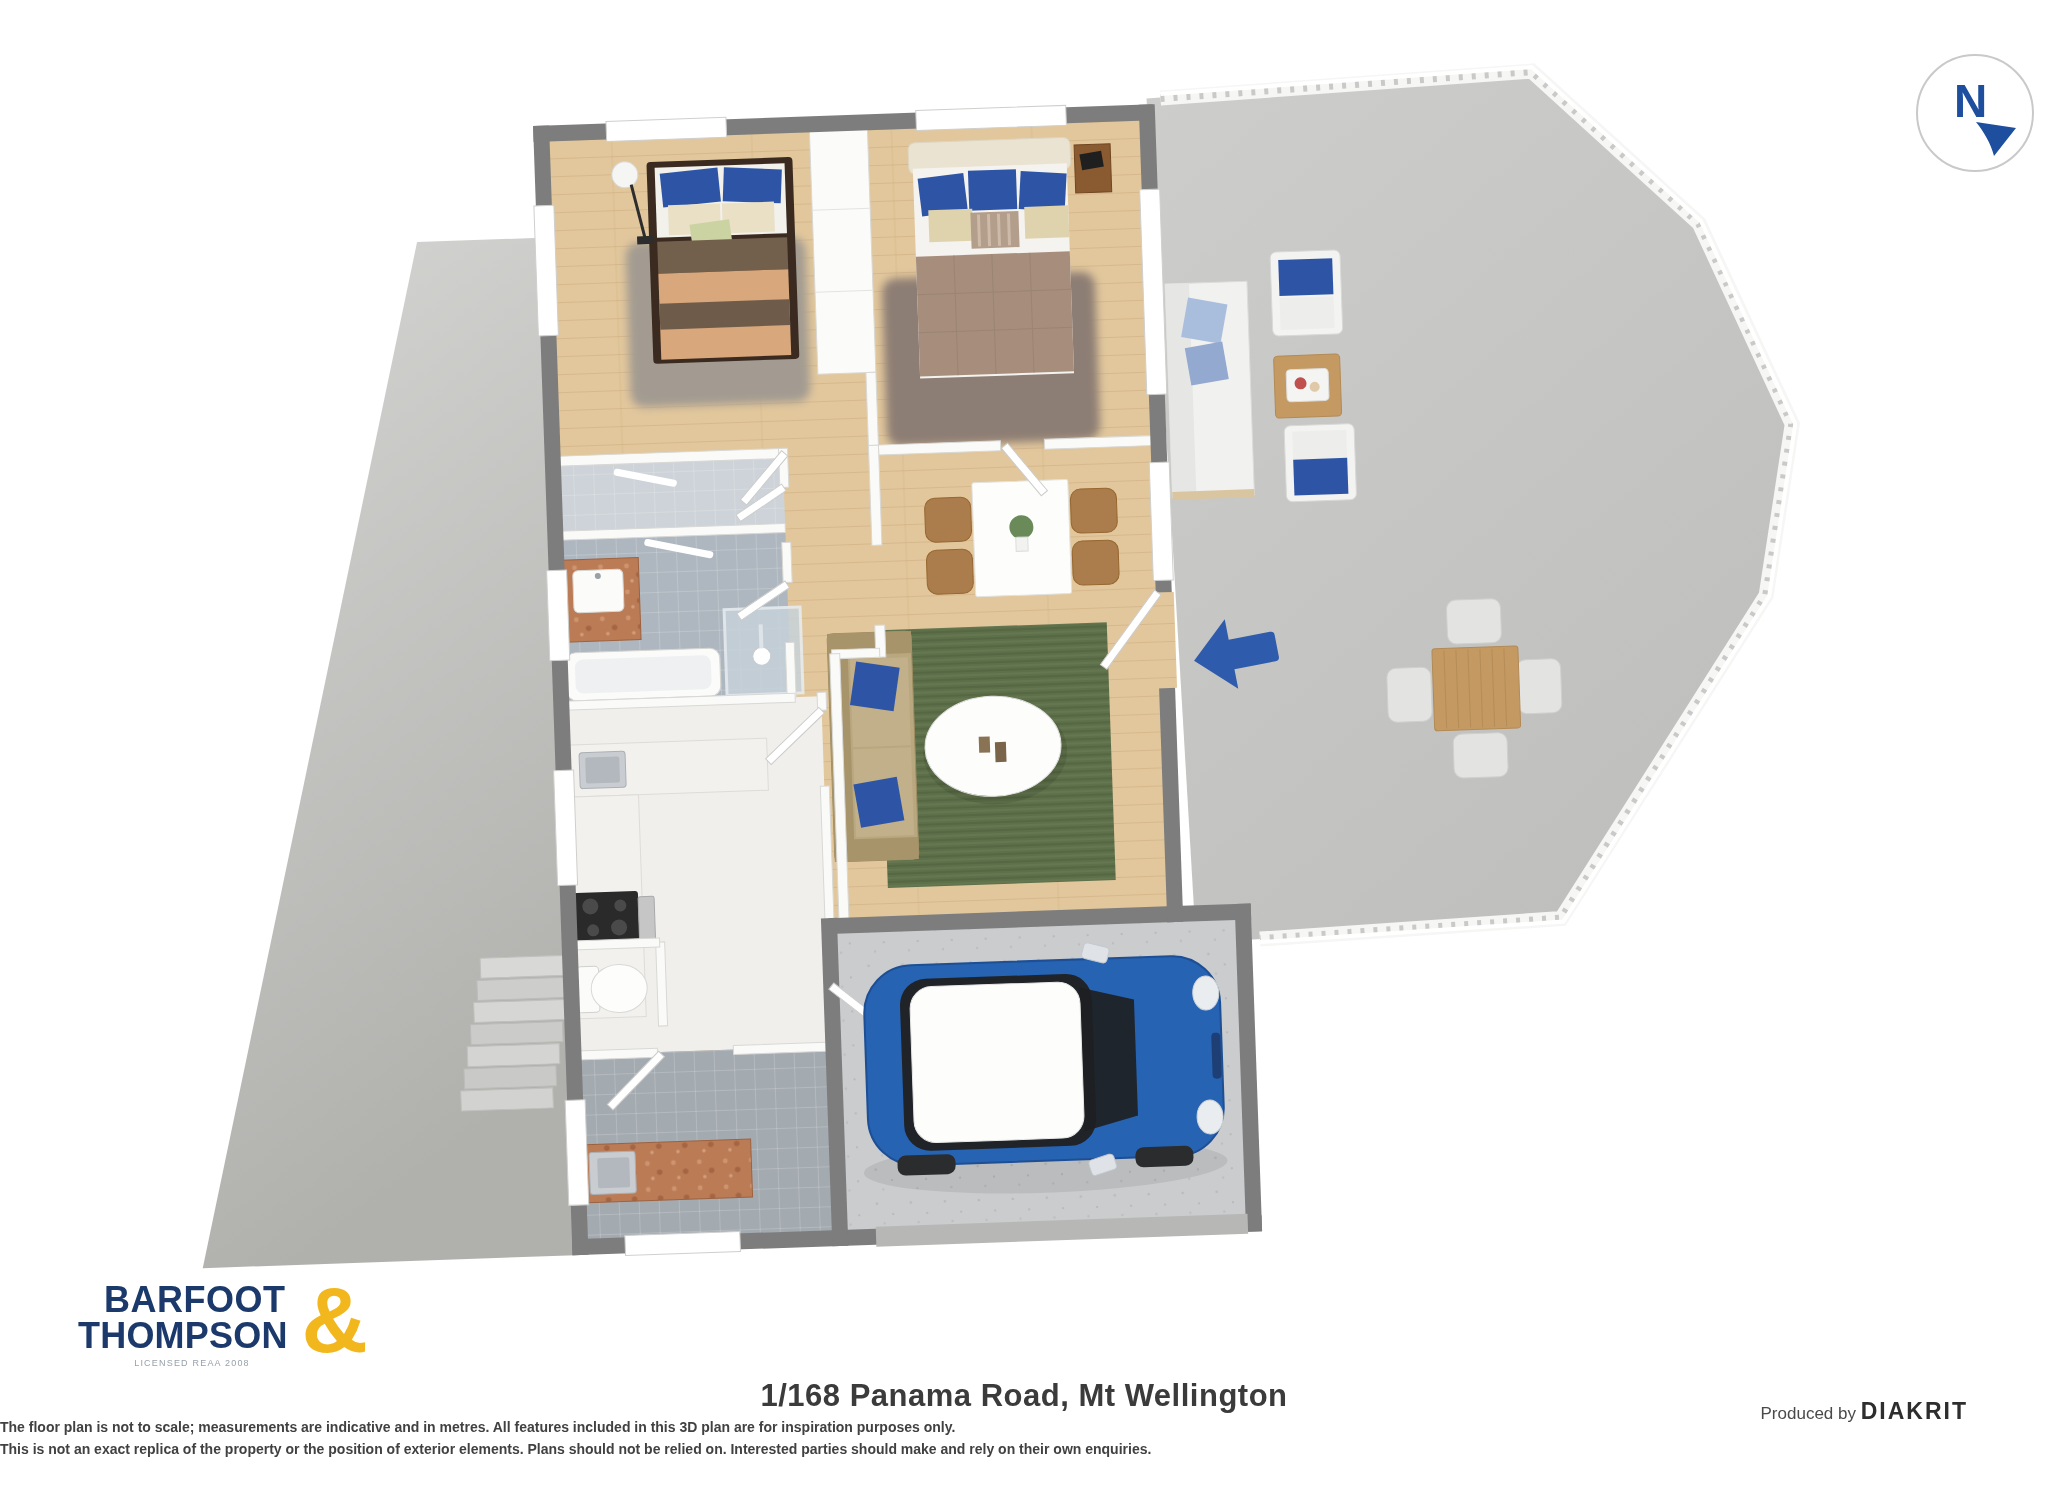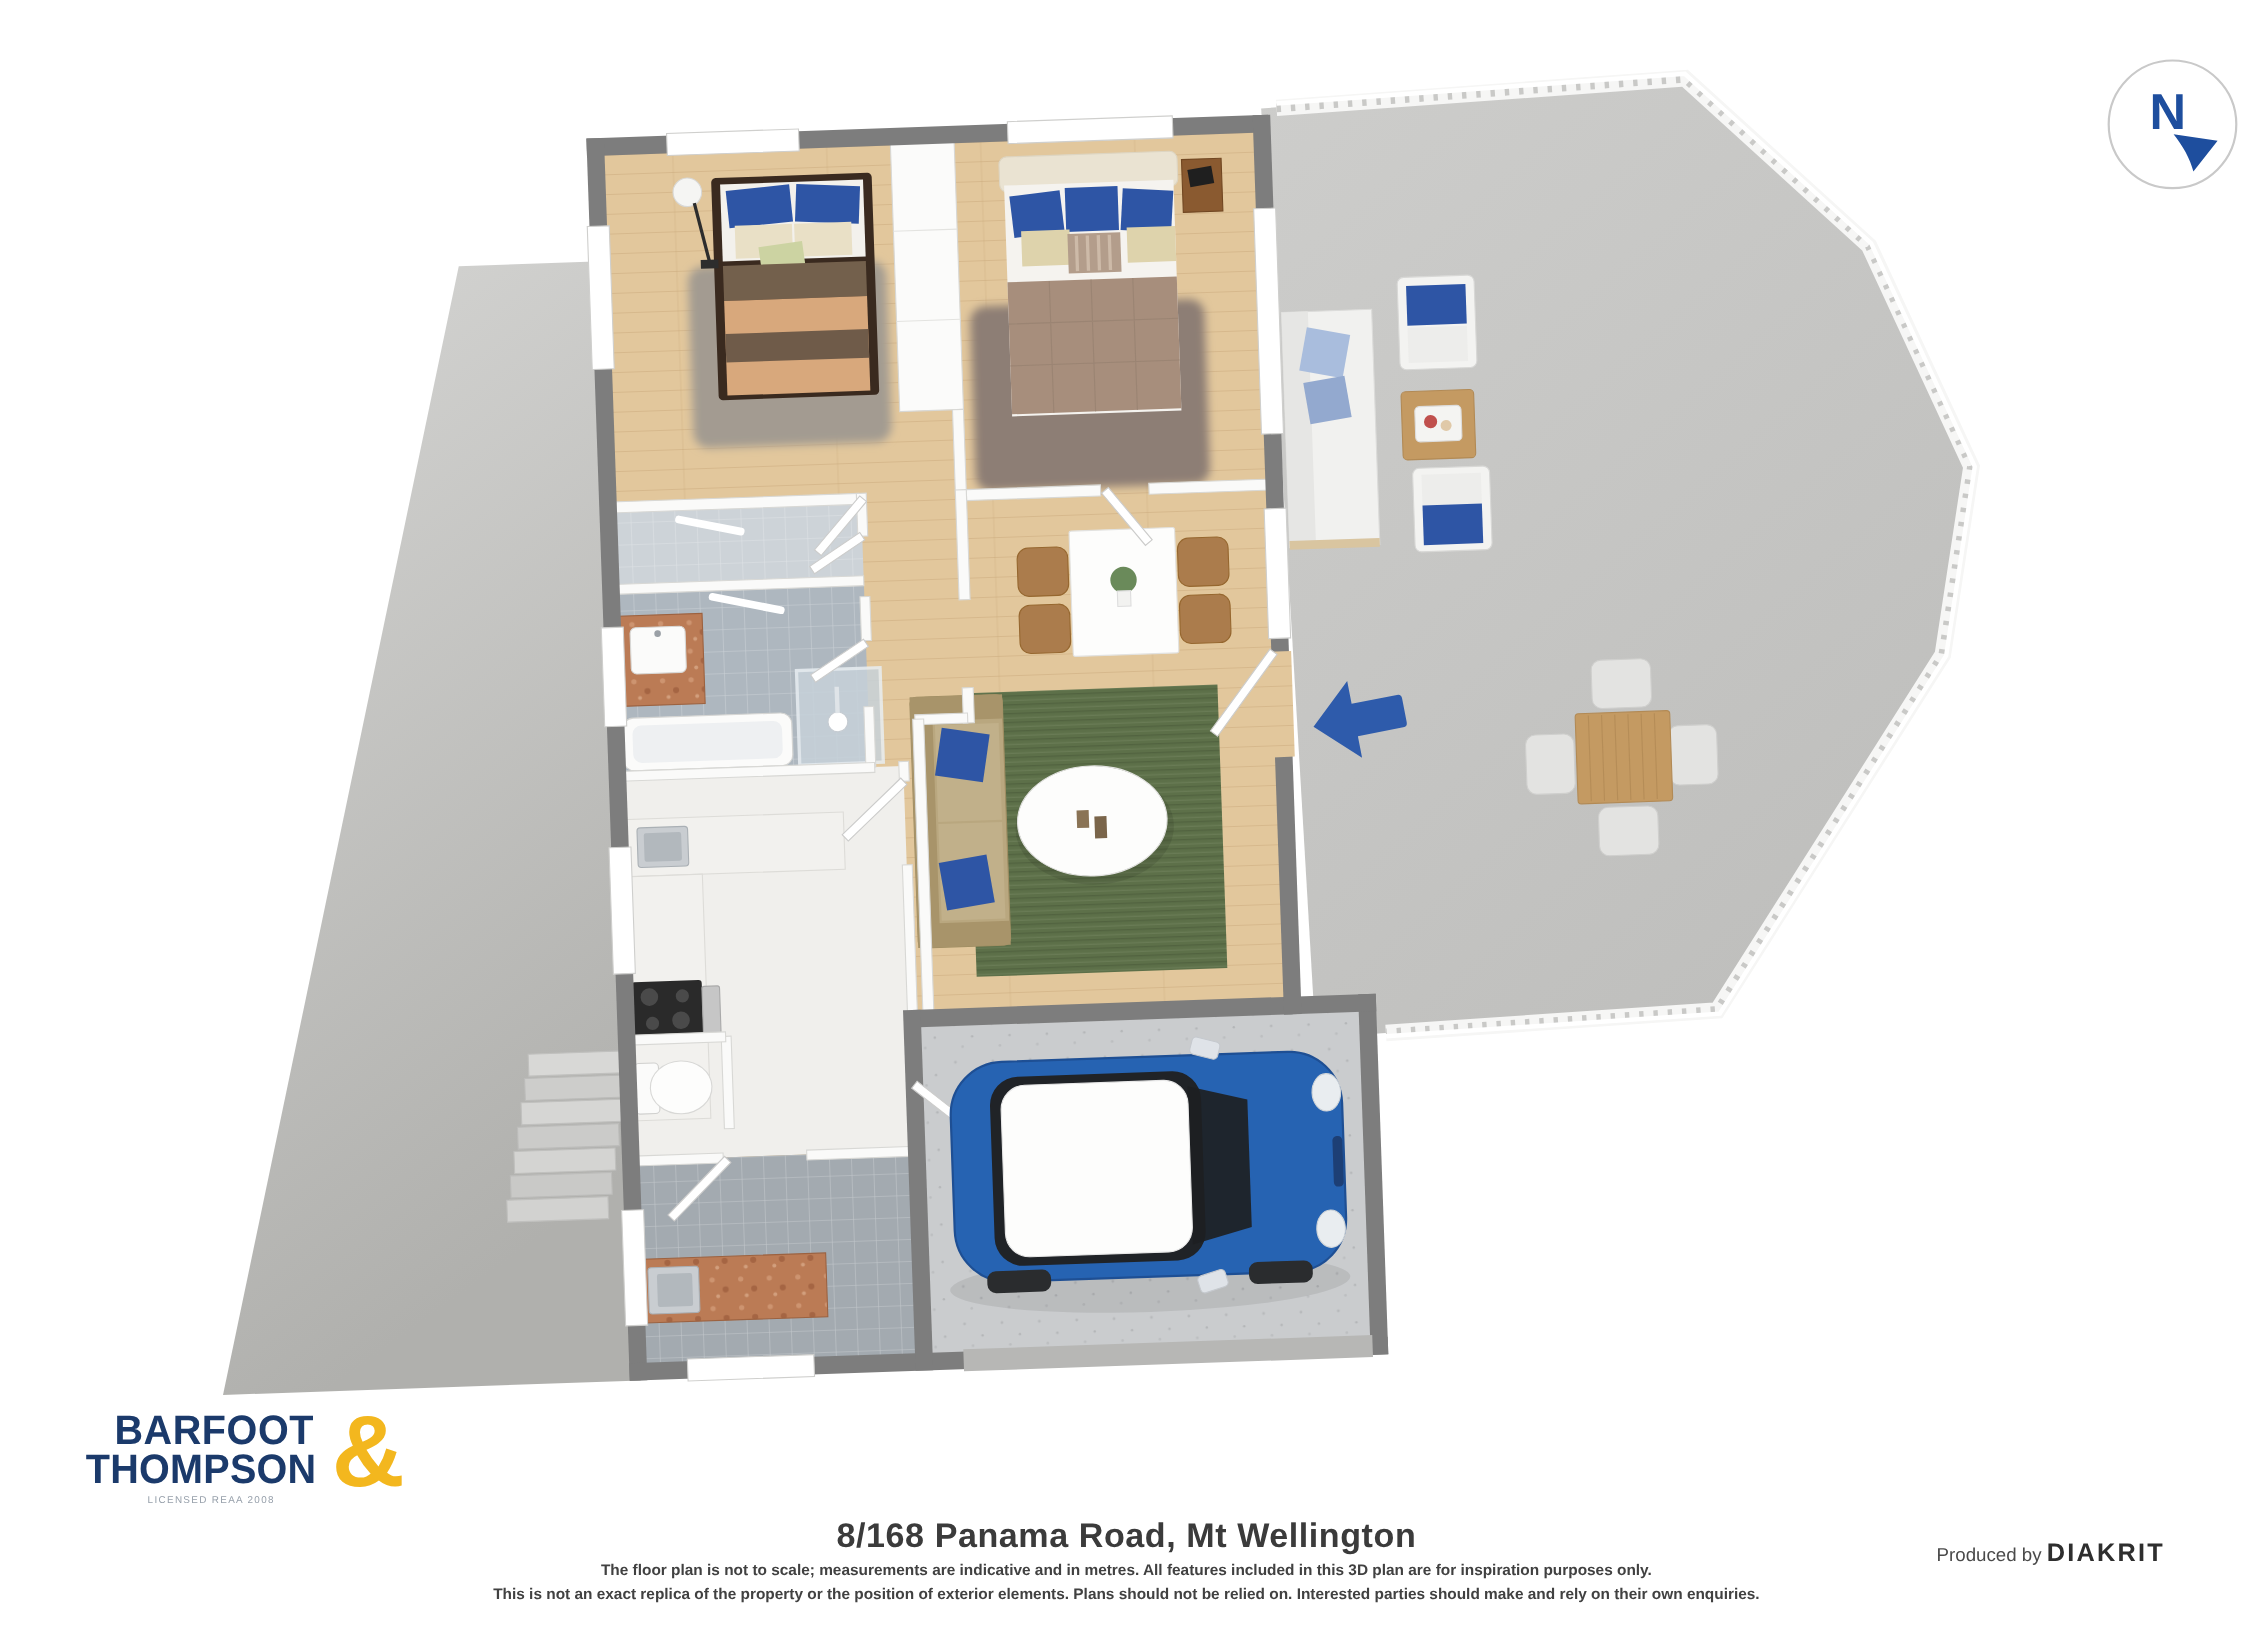--- a/index.html
+++ b/index.html
@@ -8,21 +8,21 @@
   .planSvg{position:absolute;left:0;top:0;}
   
   .compass{position:absolute;left:1916px;top:54px;width:118px;height:118px;border-radius:50%;
            background:#ffffff;border:2px solid #c9c9c9;box-sizing:border-box;}
   .compass .n{position:absolute;left:36px;top:18px;font-size:46px;font-weight:bold;
               color:var(--compass-blue);letter-spacing:0;}
   .compass svg{position:absolute;left:56px;top:58px;}
   
   .footer-title{position:absolute;left:0;top:1378px;width:2048px;text-align:center;
                 font-size:31px;font-weight:bold;color:#3b3b3b;letter-spacing:.5px;}
-  .footer-disc{position:absolute;left:0;width:2048px;text-align:center;
+  .footer-disc{position:absolute;left:0;width:2048px;text-align:left;
                font-size:14px;font-weight:bold;color:#414141;}
   .disc1{top:1419px;}
   .disc2{top:1441px;}
   .produced{position:absolute;top:1398px;right:80px;font-size:17px;color:#4a4a4a;}
   .produced .brand{font-size:23px;font-weight:bold;letter-spacing:2px;color:#2e2e2e;}
   
   .logo{position:absolute;left:78px;top:1282px;width:232px;}
   .logo .l1,.logo .l2{display:block;text-align:left;font-weight:bold;color:var(--logo-navy);
         line-height:1.0;transform:scaleY(1.04);}
   .logo .l1{font-size:36px;letter-spacing:.5px;padding-left:26px;}
@@ -355,21 +355,21 @@
     </g>
   </svg>
 
   <div class="compass">
     <span class="n">N</span>
     <svg width="46" height="46" viewBox="0 0 46 46">
       <path d="M2,8 L42,14 L20,42 C17,30 10,18 2,8 Z" style="fill:var(--compass-blue)"></path>
     </svg>
   </div>
 
-  <div class="footer-title">8/168 Panama Road, Mt Wellington</div>
+  <div class="footer-title">1/168 Panama Road, Mt Wellington</div>
   <div class="footer-disc disc1">The floor plan is not to scale; measurements are indicative and in metres. All features included in this 3D plan are for inspiration purposes only.</div>
   <div class="footer-disc disc2">This is not an exact replica of the property or the position of exterior elements. Plans should not be relied on. Interested parties should make and rely on their own enquiries.</div>
 
   <div class="produced">
     <span>Produced by</span>
     <span class="brand">DIAKRIT</span>
   </div>
 
   <div class="logo">
     <span class="l1">BARFOOT</span>

